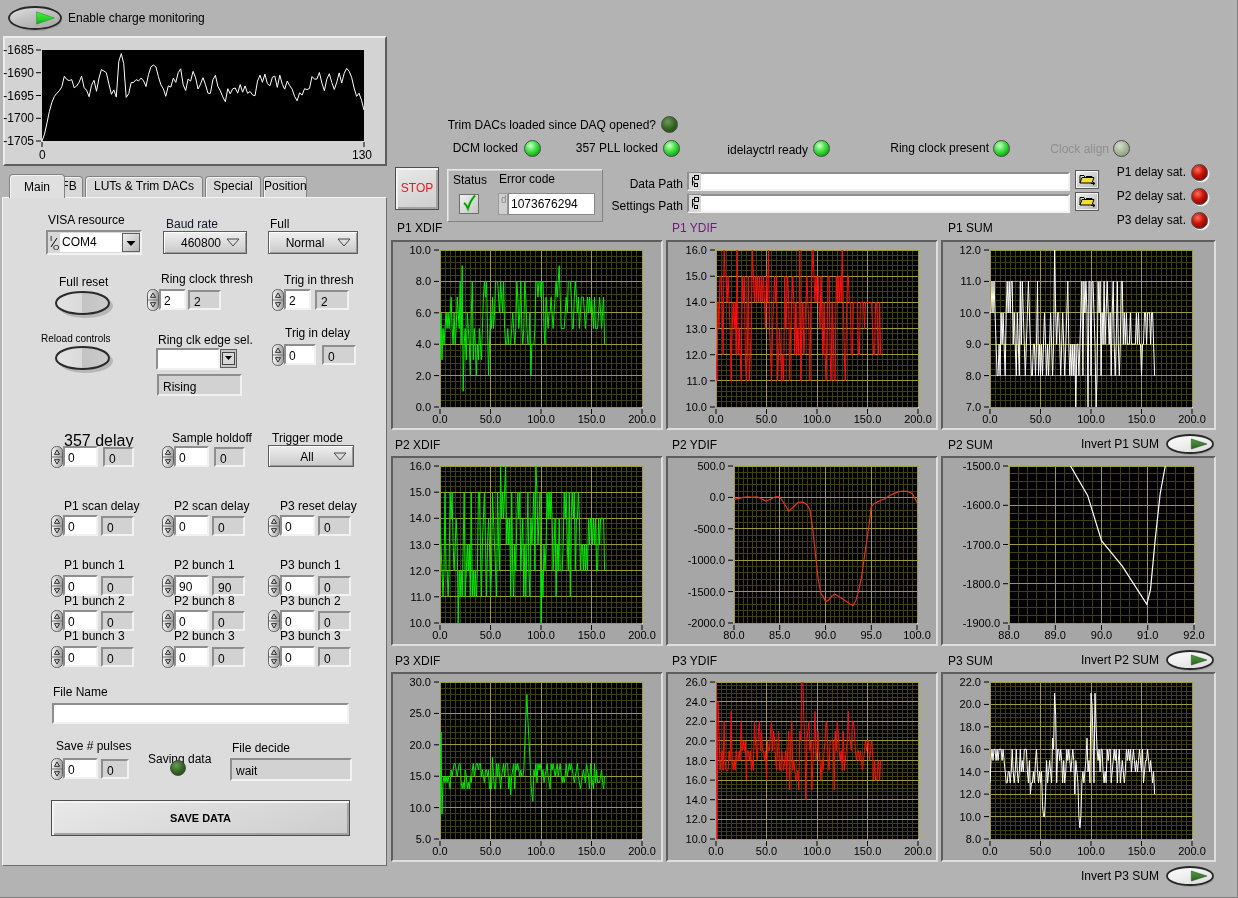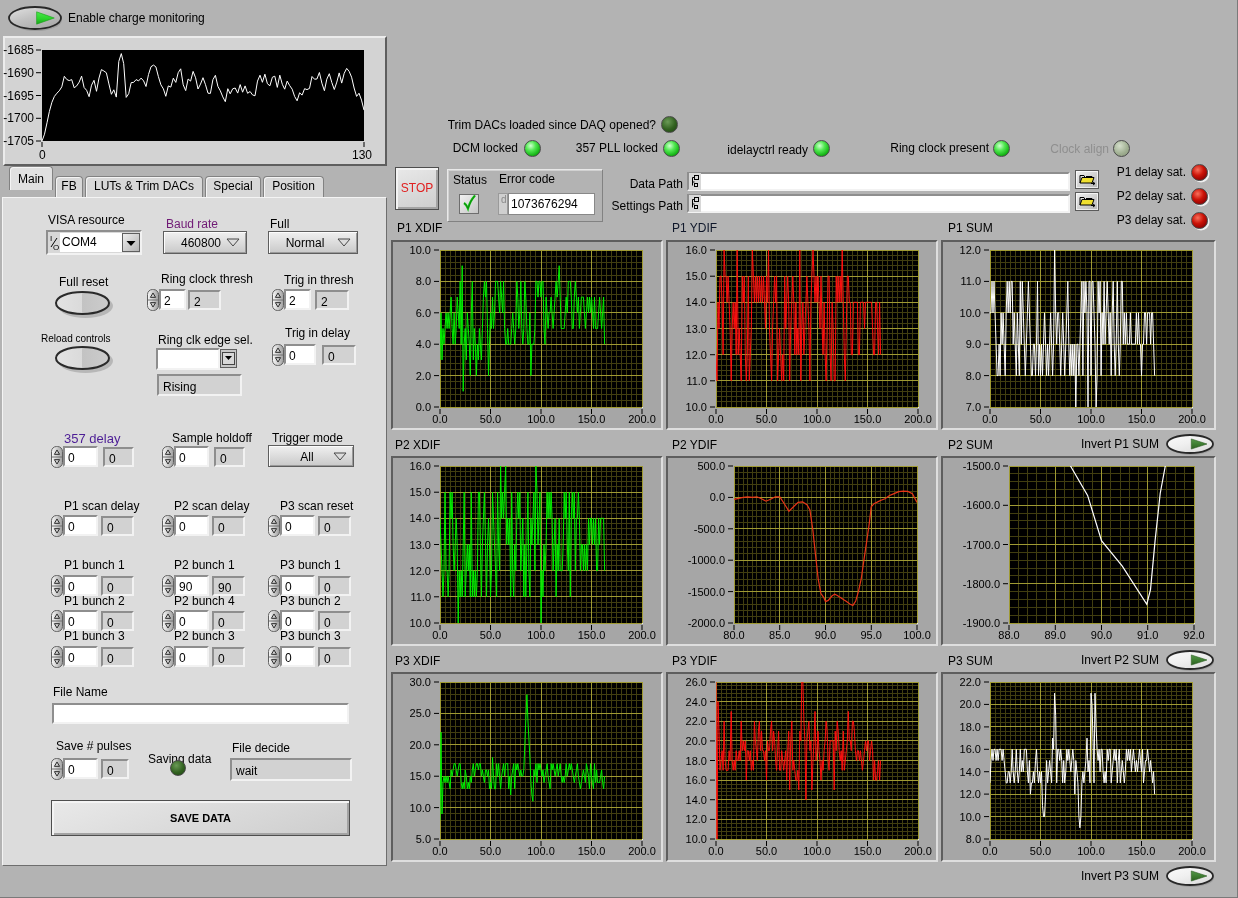--- a/index.html
+++ b/index.html
@@ -56,45 +56,45 @@
     <text x="31" y="86.2" font-size="12" text-anchor="end" fill="#000" font-family="Liberation Sans">-1700</text>
     <rect x="33" y="104.5" width="5" height="1" fill="#000"></rect>
     <text x="31" y="109.0" font-size="12" text-anchor="end" fill="#000" font-family="Liberation Sans">-1705</text>
     <rect x="38.5" y="106" width="1" height="5" fill="#000"></rect>
     <rect x="360.5" y="106" width="1" height="5" fill="#000"></rect>
     <text x="36" y="123" font-size="12" fill="#000" font-family="Liberation Sans">0</text>
     <text x="369" y="123" font-size="12" text-anchor="end" fill="#000" font-family="Liberation Sans">130</text>
     <polyline points="39.0,105.0 41.5,98.2 44.0,86.8 46.4,75.4 48.9,66.3 51.4,60.4 53.9,57.2 56.3,54.8 58.8,50.8 61.3,40.3 63.8,43.5 66.2,44.6 68.7,43.6 71.2,51.8 73.7,49.9 76.2,46.1 78.6,40.1 81.1,51.5 83.6,54.3 86.1,60.7 88.5,49.2 91.0,44.3 93.5,55.3 96.0,42.0 98.4,33.6 100.9,35.0 103.4,36.8 105.9,47.9 108.4,58.3 110.8,53.8 113.3,61.1 115.8,25.4 118.3,17.6 120.7,27.6 123.2,61.4 125.7,57.7 128.2,46.6 130.6,46.4 133.1,43.6 135.6,44.9 138.1,42.1 140.6,44.9 143.0,50.5 145.5,38.5 148.0,30.7 150.5,29.1 152.9,30.9 155.4,40.6 157.9,48.8 160.4,52.9 162.8,60.3 165.3,49.9 167.8,51.1 170.3,42.2 172.8,46.4 175.2,36.7 177.7,32.8 180.2,48.8 182.7,54.6 185.1,43.0 187.6,45.1 190.1,35.4 192.6,41.8 195.0,53.0 197.5,48.1 200.0,41.7 202.5,48.7 205.0,57.2 207.4,57.4 209.9,43.7 212.4,39.3 214.9,50.4 217.3,54.8 219.8,60.9 222.3,65.7 224.8,52.7 227.2,57.8 229.7,52.8 232.2,52.0 234.7,57.1 237.2,48.6 239.6,56.2 242.1,49.9 244.6,57.3 247.1,55.5 249.5,58.9 252.0,59.8 254.5,45.1 257.0,39.2 259.4,46.3 261.9,38.2 264.4,47.7 266.9,49.8 269.4,41.2 271.8,40.2 274.3,51.4 276.8,39.2 279.3,48.3 281.7,53.2 284.2,45.1 286.7,49.6 289.2,53.2 291.6,60.4 294.1,64.8 296.6,56.8 299.1,59.1 301.6,52.7 304.0,53.6 306.5,52.4 309.0,40.5 311.5,43.2 313.9,43.0 316.4,36.5 318.9,47.2 321.4,54.7 323.8,43.2 326.3,37.7 328.8,46.5 331.3,53.5 333.8,46.1 336.2,36.9 338.7,47.1 341.2,37.3 343.7,32.4 346.1,35.3 348.6,41.2 351.1,52.0 353.6,60.4 356.0,57.2 358.5,64.1 361.0,74.1" fill="none" stroke="#fff" stroke-width="1"></polyline>
   </svg>
 <div class="page"></div>
-<div class="tab sel" style="left:9px;top:166px;width:44px;height:24px;line-height:24px">Main</div>
+<div class="tab sel" style="left:9px;top:174px;width:56px;height:24px;line-height:24px">Main</div>
 <div class="tab" style="left:55px;top:176px;width:28px;height:21px;line-height:19px">FB</div>
 <div class="tab" style="left:85px;top:176px;width:118px;height:21px;line-height:19px">LUTs &amp; Trim DACs</div>
 <div class="tab" style="left:205px;top:176px;width:56px;height:21px;line-height:19px">Special</div>
-<div class="tab" style="left:263px;top:176px;width:61px;height:21px;line-height:19px">Position</div>
+<div class="tab" style="left:263px;top:176px;width:44px;height:21px;line-height:19px">Position</div>
 <div class="lbl" style="left:48px;top:214px;font-size:12px;color:#000">VISA resource</div>
 <div class="abs" style="left:46px;top:230px;width:96px;height:25px;background:#d8d8d8;border:2px solid;border-color:#8e8e8e #f2f2f2 #f2f2f2 #8e8e8e"></div>
 <svg class="abs" style="left:49px;top:233px" width="11" height="19">
     <rect width="11" height="19" fill="#d8d8d8"></rect>
 <text x="1" y="8" font-size="8" font-family="Liberation Sans" fill="#000">I</text>
 <line x1="2" y1="14" x2="8" y2="5" stroke="#000"></line>
 <text x="4" y="17" font-size="8" font-family="Liberation Sans" fill="#000">O</text>
   </svg>
 <div class="abs" style="left:60px;top:233px;width:62px;height:19px;background:#fff;font-size:12px;padding:2px 0 0 2px">COM4</div>
 <svg class="abs" style="left:122px;top:233px" width="18" height="19">
 <defs>
       <linearGradient id="vb" x1="0" y1="0" x2="1" y2="1">
         <stop offset="0" stop-color="#f0f0f0"></stop>
         <stop offset="1" stop-color="#b2b2b2"></stop>
       </linearGradient>
     </defs>
 <rect x="0.5" y="0.5" width="17" height="18" fill="url(#vb)" stroke="#5e5e5e"></rect>
 <path d="M4.5,8 L13.5,8 L9,13 Z" fill="#000"></path>
   </svg>
-<div class="lbl" style="left:166px;top:218px;font-size:12px;color:#701a75">Baud rate</div>
+<div class="lbl" style="left:166px;top:218px;font-size:12px;color:#0f172a">Baud rate</div>
 <div class="ring" style="left:163px;top:231px;width:84px;height:23px;line-height:23px"><span style="margin-right:8px">460800</span></div>
 <svg class="abs" style="left:226px;top:238px" width="14" height="9">
     <path d="M1,1 L13,1 L7,8 Z" fill="#dcdcdc" stroke="#484848" stroke-width="1"></path>
   </svg>
 <div class="lbl" style="left:270px;top:218px;font-size:12px;color:#000">Full</div>
 <div class="ring" style="left:268px;top:231px;width:90px;height:23px;line-height:23px"><span style="margin-right:16px">Normal</span></div>
 <svg class="abs" style="left:337px;top:238px" width="14" height="9">
     <path d="M1,1 L13,1 L7,8 Z" fill="#dcdcdc" stroke="#484848" stroke-width="1"></path>
   </svg>
 <div class="lbl" style="left:59px;top:276px;font-size:12px;color:#000">Full reset</div>
@@ -169,21 +169,21 @@
         <stop offset="1" stop-color="#9f9f9f"></stop>
       </linearGradient>
     </defs>
 <rect x="0.5" y="0.5" width="11" height="21" rx="5" fill="url(#sg272_344)" stroke="#606060"></rect>
 <line x1="1" y1="11.0" x2="11" y2="11.0" stroke="#707070"></line>
 <path d="M6,3.96 L8.6,8.36 L3.4,8.36 Z" fill="none" stroke="#303030" stroke-width="1"></path>
 <path d="M6,18.04 L8.6,13.64 L3.4,13.64 Z" fill="none" stroke="#303030" stroke-width="1"></path>
 </svg>
 <div class="nin" style="left:284px;top:344px;width:32px;height:21px;line-height:17px">0</div>
 <div class="nind" style="left:322px;top:345px;width:34px;height:20px;line-height:16px">0</div>
-<div class="lbl" style="left:64px;top:432px;font-size:13px;color:#4c1d95">357 delay</div>
+<div class="lbl" style="left:64px;top:432px;font-size:16px;color:#000000">357 delay</div>
 <svg class="abs" style="left:51px;top:446px" width="12" height="22">
 <defs>
       <linearGradient id="sg51_446" x1="0" y1="0" x2="1" y2="0">
         <stop offset="0" stop-color="#fafafa"></stop>
         <stop offset="1" stop-color="#9f9f9f"></stop>
       </linearGradient>
     </defs>
 <rect x="0.5" y="0.5" width="11" height="21" rx="5" fill="url(#sg51_446)" stroke="#606060"></rect>
 <line x1="1" y1="11.0" x2="11" y2="11.0" stroke="#707070"></line>
 <path d="M6,3.96 L8.6,8.36 L3.4,8.36 Z" fill="none" stroke="#303030" stroke-width="1"></path>
@@ -234,21 +234,21 @@
         <stop offset="1" stop-color="#9f9f9f"></stop>
       </linearGradient>
     </defs>
 <rect x="0.5" y="0.5" width="11" height="21" rx="5" fill="url(#sg162_515)" stroke="#606060"></rect>
 <line x1="1" y1="11.0" x2="11" y2="11.0" stroke="#707070"></line>
 <path d="M6,3.96 L8.6,8.36 L3.4,8.36 Z" fill="none" stroke="#303030" stroke-width="1"></path>
 <path d="M6,18.04 L8.6,13.64 L3.4,13.64 Z" fill="none" stroke="#303030" stroke-width="1"></path>
 </svg>
 <div class="nin" style="left:174px;top:515px;width:35px;height:21px;line-height:17px">0</div>
 <div class="nind" style="left:212px;top:516px;width:33px;height:20px;line-height:16px">0</div>
-<div class="lbl" style="left:280px;top:500px;font-size:12px;color:#000">P3 scan reset</div>
+<div class="lbl" style="left:280px;top:500px;font-size:12px;color:#000">P3 reset delay</div>
 <svg class="abs" style="left:268px;top:515px" width="12" height="22">
 <defs>
       <linearGradient id="sg268_515" x1="0" y1="0" x2="1" y2="0">
         <stop offset="0" stop-color="#fafafa"></stop>
         <stop offset="1" stop-color="#9f9f9f"></stop>
       </linearGradient>
     </defs>
 <rect x="0.5" y="0.5" width="11" height="21" rx="5" fill="url(#sg268_515)" stroke="#606060"></rect>
 <line x1="1" y1="11.0" x2="11" y2="11.0" stroke="#707070"></line>
 <path d="M6,3.96 L8.6,8.36 L3.4,8.36 Z" fill="none" stroke="#303030" stroke-width="1"></path>
@@ -309,21 +309,21 @@
         <stop offset="1" stop-color="#9f9f9f"></stop>
       </linearGradient>
     </defs>
 <rect x="0.5" y="0.5" width="11" height="21" rx="5" fill="url(#sg51_610)" stroke="#606060"></rect>
 <line x1="1" y1="11.0" x2="11" y2="11.0" stroke="#707070"></line>
 <path d="M6,3.96 L8.6,8.36 L3.4,8.36 Z" fill="none" stroke="#303030" stroke-width="1"></path>
 <path d="M6,18.04 L8.6,13.64 L3.4,13.64 Z" fill="none" stroke="#303030" stroke-width="1"></path>
 </svg>
 <div class="nin" style="left:63px;top:610px;width:35px;height:21px;line-height:17px">0</div>
 <div class="nind" style="left:101px;top:611px;width:33px;height:20px;line-height:16px">0</div>
-<div class="lbl" style="left:174px;top:595px;font-size:12px;color:#000">P2 bunch 4</div>
+<div class="lbl" style="left:174px;top:595px;font-size:12px;color:#000">P2 bunch 8</div>
 <svg class="abs" style="left:162px;top:610px" width="12" height="22">
 <defs>
       <linearGradient id="sg162_610" x1="0" y1="0" x2="1" y2="0">
         <stop offset="0" stop-color="#fafafa"></stop>
         <stop offset="1" stop-color="#9f9f9f"></stop>
       </linearGradient>
     </defs>
 <rect x="0.5" y="0.5" width="11" height="21" rx="5" fill="url(#sg162_610)" stroke="#606060"></rect>
 <line x1="1" y1="11.0" x2="11" y2="11.0" stroke="#707070"></line>
 <path d="M6,3.96 L8.6,8.36 L3.4,8.36 Z" fill="none" stroke="#303030" stroke-width="1"></path>
@@ -484,21 +484,21 @@
 <path d="M5,13 L5,5.5 L9,5.5 L10,7.5 M17,7.5 L17,6.5 L11,6.5" fill="none" stroke="#000" stroke-width="1"></path>
 <path d="M16,13.5 L20,13.5 M18,12 L20,13.5 L18,15" fill="none" stroke="#000" stroke-width="1"></path>
 </svg>
 <div class="lbl" style="right:51px;top:166px;font-size:12px;color:#000">P1 delay sat.</div>
 <div class="abs" style="left:1191px;top:164px;width:17px;height:17px;border-radius:50%;background:radial-gradient(circle at 38% 32%, #f8705c 0%, #cc1408 42%, #8e0202 78%, #5c0000 100%);border:1px solid #4a4a4a;box-shadow:1.5px 1.5px 0 0 rgba(255,255,255,0.8);"></div>
 <div class="lbl" style="right:51px;top:190px;font-size:12px;color:#000">P2 delay sat.</div>
 <div class="abs" style="left:1191px;top:188px;width:17px;height:17px;border-radius:50%;background:radial-gradient(circle at 38% 32%, #f8705c 0%, #cc1408 42%, #8e0202 78%, #5c0000 100%);border:1px solid #4a4a4a;box-shadow:1.5px 1.5px 0 0 rgba(255,255,255,0.8);"></div>
 <div class="lbl" style="right:51px;top:214px;font-size:12px;color:#000">P3 delay sat.</div>
 <div class="abs" style="left:1191px;top:212px;width:17px;height:17px;border-radius:50%;background:radial-gradient(circle at 38% 32%, #f8705c 0%, #cc1408 42%, #8e0202 78%, #5c0000 100%);border:1px solid #4a4a4a;box-shadow:1.5px 1.5px 0 0 rgba(255,255,255,0.8);"></div>
 <div class="lbl" style="left:397px;top:222px;font-size:12px;color:#000">P1 XDIF</div>
-<div class="lbl" style="left:672px;top:222px;font-size:12px;color:#0f172a">P1 YDIF</div>
+<div class="lbl" style="left:672px;top:222px;font-size:12px;color:#701a75">P1 YDIF</div>
 <div class="lbl" style="left:948px;top:222px;font-size:12px;color:#000">P1 SUM</div>
 <div class="lbl" style="left:395px;top:439px;font-size:12px;color:#000">P2 XDIF</div>
 <div class="lbl" style="left:672px;top:439px;font-size:12px;color:#000">P2 YDIF</div>
 <div class="lbl" style="left:948px;top:439px;font-size:12px;color:#000">P2 SUM</div>
 <div class="lbl" style="left:395px;top:655px;font-size:12px;color:#000">P3 XDIF</div>
 <div class="lbl" style="left:672px;top:655px;font-size:12px;color:#000">P3 YDIF</div>
 <div class="lbl" style="left:948px;top:655px;font-size:12px;color:#000">P3 SUM</div>
 <svg style="position:absolute;left:391px;top:240px" width="272" height="190">
     <rect x="0" y="0" width="272" height="190" fill="#a6a6a6"></rect>
     <path d="M0,190 L0,0 L272,0 L270,2 L2,2 L2,188 Z" fill="#5e5e5e"></path>

